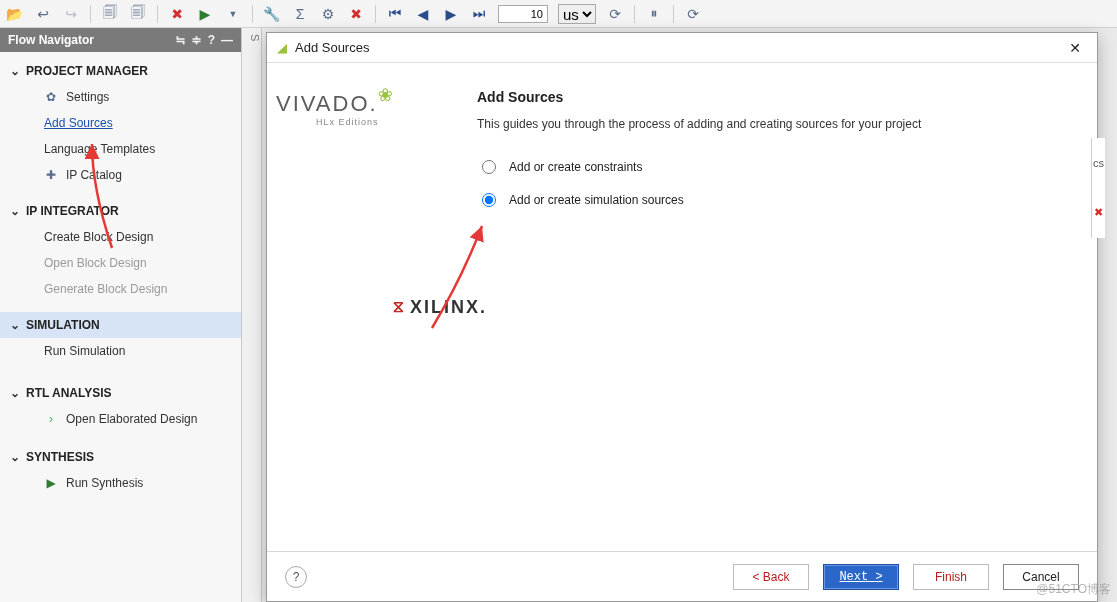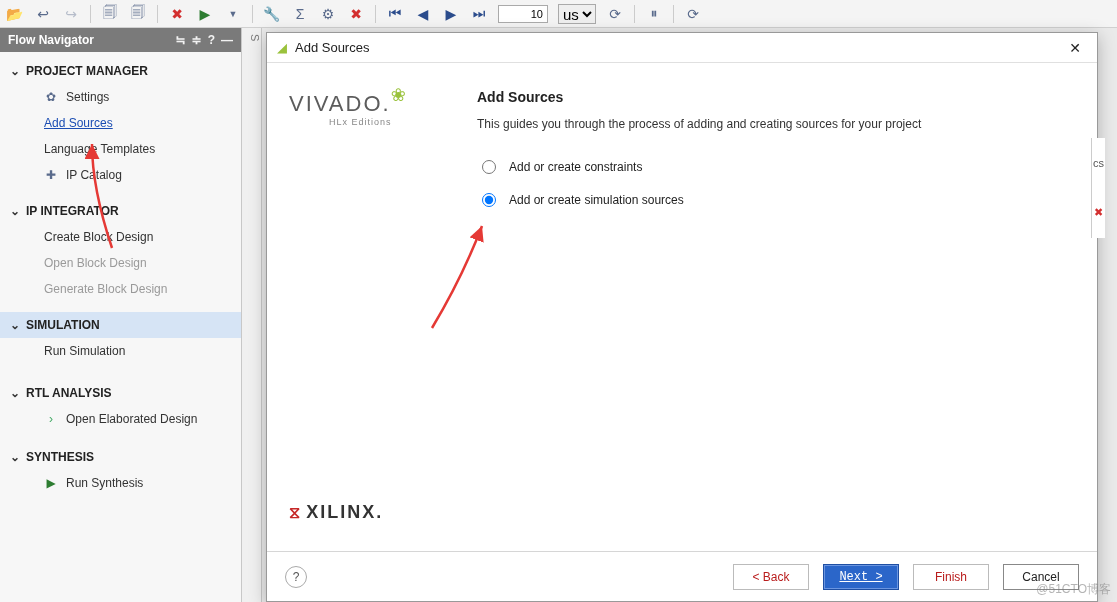--- a/index.html
+++ b/index.html
@@ -26,21 +26,21 @@
   .item .ic{ width:14px; text-align:center; color:#4a6;}
   
   .workarea{ flex:1; position:relative; background:#eaeaea;}
   .work-strip{ position:absolute; left:0; top:0; width:20px; height:100%; background:#f0f0f0; border-right:1px solid #c8c8c8; color:#777; font-size:11px; writing-mode:vertical-rl; padding-top:6px;}
   
   .dialog{ position:absolute; left:24px; top:4px; width:832px; height:570px; background:#fff; border:1px solid #999; box-shadow:0 4px 16px rgba(0,0,0,.25);}
   .dlg-title{ height:30px; border-bottom:1px solid #e0e0e0; display:flex; align-items:center; padding:0 10px; font-size:13px; justify-content:space-between;}
   .dlg-title .left{ display:flex; align-items:center; gap:8px;}
   .dlg-title .close{ font-size:14px; cursor:pointer; padding:2px 6px;}
   .dlg-body{ display:flex; height:calc(100% - 30px - 50px);}
-  .brand-col{ width:200px; padding:28px 22px; display:flex; flex-direction:column; justify-content:space-between;}
+  .brand-col{ width:200px; padding:28px 9px; display:flex; flex-direction:row; justify-content:space-between;}
   .vivado-logo{ font-family:Arial; }
   .vivado-logo .big{ font-size:22px; letter-spacing:2px; color:#5c5c5c; font-weight:400;}
   .vivado-logo .leaf{ color:#9ac23c; font-size:18px; position:relative; top:-10px;}
   .vivado-logo .sub{ font-size:9px; color:#888; letter-spacing:1px; padding-left:40px;}
   .xilinx{ font-size:18px; font-weight:bold; letter-spacing:2px; color:#333; display:flex; align-items:center; gap:4px;}
   .xilinx .xic{ color:#c62828; font-size:16px;}
   .content-col{ flex:1; padding:26px 24px 10px 10px;}
   .content-col h2{ margin:0 0 12px 0; font-size:14px; font-weight:bold;}
   .content-col p{ margin:0 0 26px 0; font-size:12px; color:#333;}
   .radio-row{ display:flex; align-items:flex-end; gap:10px; margin:0 0 16px 0; font-size:12px;}

